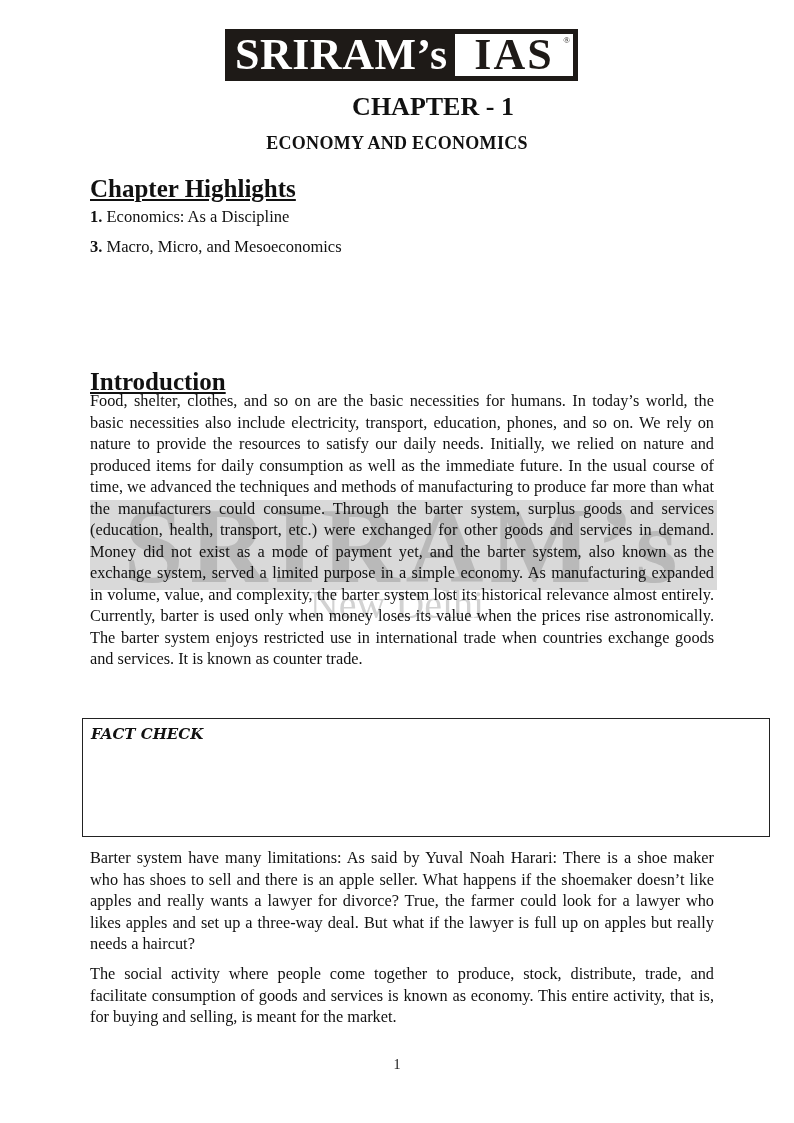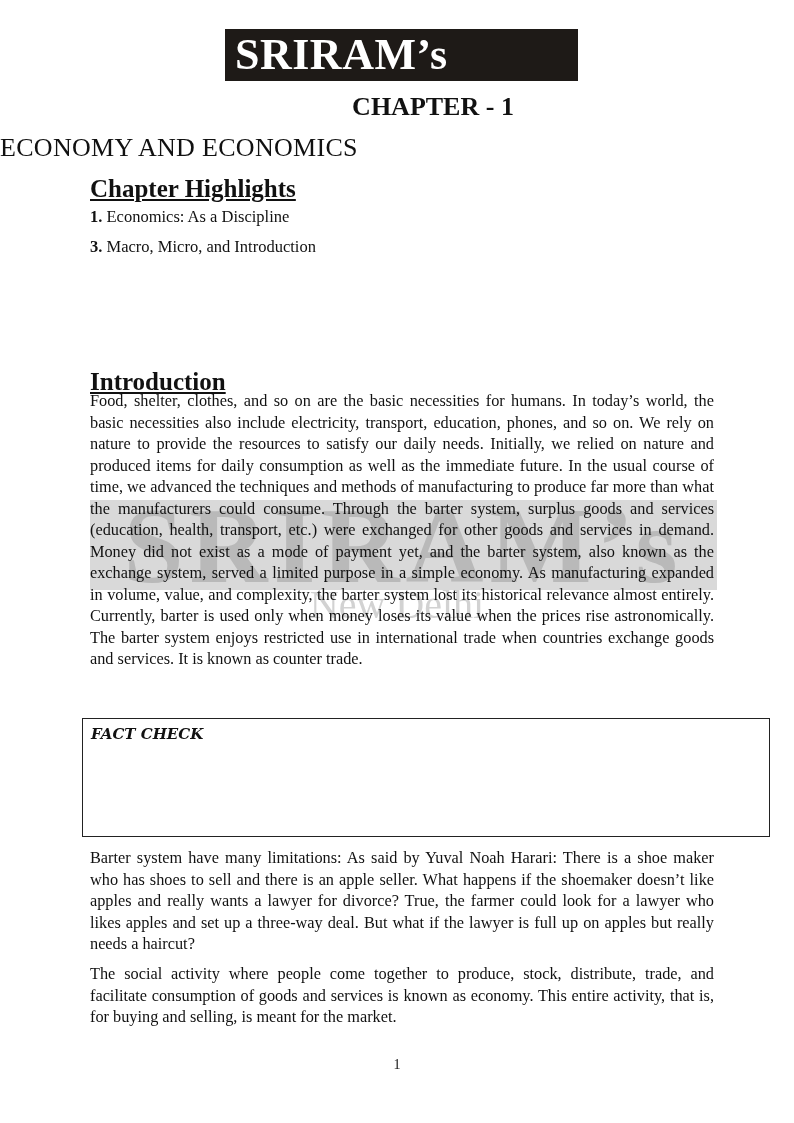--- a/index.html
+++ b/index.html
@@ -10,22 +10,22 @@
           background: #1e1a17; display: flex; align-items: center; }
   .logo-left { color: #ffffff; font-weight: bold; font-size: 44px; letter-spacing: 0.5px;
                padding-left: 10px; line-height: 1; font-family: "Liberation Serif", serif; }
   .logo-right { position: absolute; right: 5px; top: 5px; bottom: 5px; width: 118px;
                 background: #ffffff; display: flex; align-items: center; justify-content: center; }
   .logo-right span.ias { color: #1e1a17; font-weight: bold; font-size: 44px; letter-spacing: 2px; line-height: 1; }
   .logo-right .reg { position: absolute; right: 3px; top: 1px; font-size: 9px; color: #1e1a17; }
 
   .chapter { position: absolute; left: 0; width: 794px; text-align: center; font-weight: bold;
              font-size: 26px; top: 92px; padding-left: 36px; }
-  .title { position: absolute; left: 0; width: 794px; font-weight: normal;
-           font-size: 26px; top: 133px; letter-spacing: 0.3px; }
+  .title { position: absolute; left: 0; width: 794px; text-align: center; font-weight: bold;
+           font-size: 18px; top: 133px; letter-spacing: 0.3px; }
 
   .h-section { position: absolute; left: 90px; font-weight: bold; font-size: 25px; text-decoration: underline; }
   .highlights { position: absolute; left: 90px; top: 205px; font-size: 16.5px; }
   .highlights .hl { height: 30px; line-height: 24px; }
   .highlights .num { font-weight: bold; }
 
   .watermark { position: absolute; left: 90px; top: 500px; width: 627px; height: 90px;
                background: #d9d9d9; overflow: hidden; }
   .wm-text { position: absolute; left: 0; top: -8px; width: 627px; text-align: center;
              font-size: 108px; font-weight: bold; color: #b9b9b9; letter-spacing: 6px; line-height: 1; }
@@ -45,34 +45,38 @@
 </head>
 <body>
 
 <div class="watermark">
   <div class="wm-text">SRIRAM’s IAS</div>
 </div>
 <div class="wm-sub">New Delhi</div>
 
 <div class="logo">
   <span class="logo-left">SRIRAM’s</span>
+  <div class="logo-right">
+    <span class="ias">IAS</span>
+    <span class="reg">®</span>
+  </div>
 </div>
 
 <div class="chapter">CHAPTER - 1</div>
 <div class="title">ECONOMY AND ECONOMICS</div>
 
 <div class="h-section" style="top:175px;">Chapter Highlights</div>
 <div class="highlights">
   <div class="hl">
     <span class="num">1.</span>
     <span>Economics: As a Discipline</span>
   </div>
   <div class="hl">
     <span class="num">3.</span>
-    <span>Macro, Micro, and Introduction</span>
+    <span>Macro, Micro, and Mesoeconomics</span>
   </div>
 </div>
 
 <div class="h-section" style="top:368px;">Introduction</div>
 <div class="para" style="top:390px;">Food, shelter, clothes, and so on are the basic necessities for humans. In today’s world, the basic necessities also include electricity, transport, education, phones, and so on. We rely on nature to provide the resources to satisfy our daily needs. Initially, we relied on nature and produced items for daily consumption as well as the immediate future. In the usual course of time, we advanced the techniques and methods of manufacturing to produce far more than what the manufacturers could consume. Through the barter system, surplus goods and services (education, health, transport, etc.) were exchanged for other goods and services in demand. Money did not exist as a mode of payment yet, and the barter system, also known as the exchange system, served a limited purpose in a simple economy. As manufacturing expanded in volume, value, and complexity, the barter system lost its historical relevance almost entirely. Currently, barter is used only when money loses its value when the prices rise astronomically. The barter system enjoys restricted use in international trade when countries exchange goods and services. It is known as counter trade.</div>
 
 <div class="fact-box">
   <div class="fact-title">FACT CHECK</div>
 </div>
 

